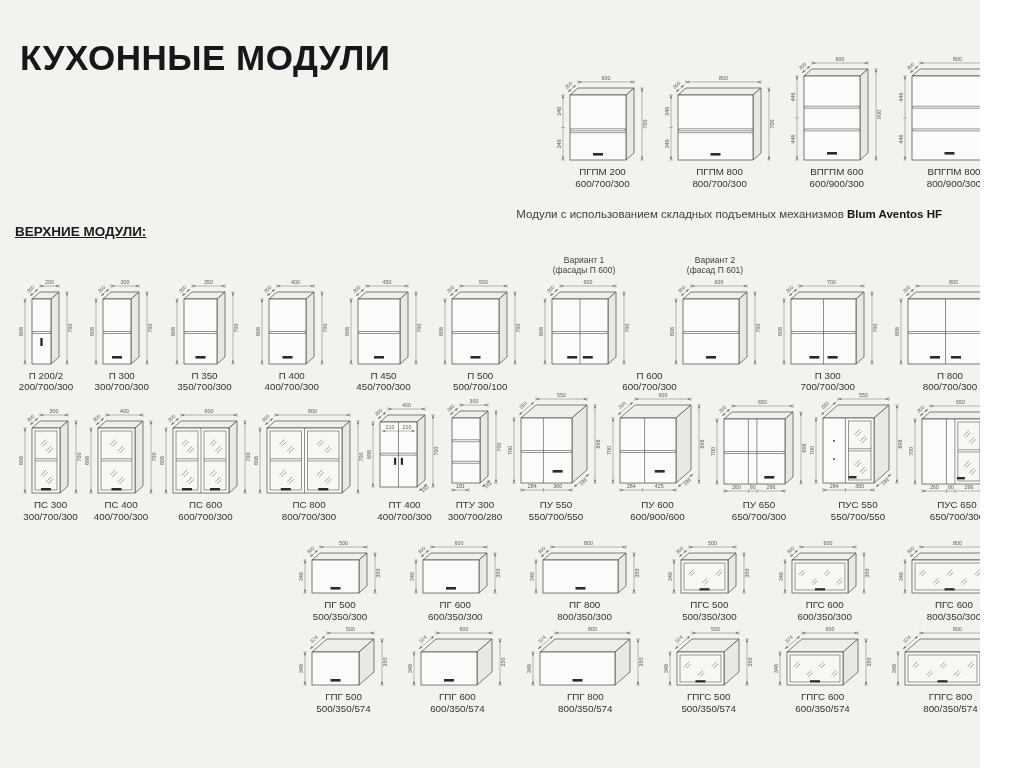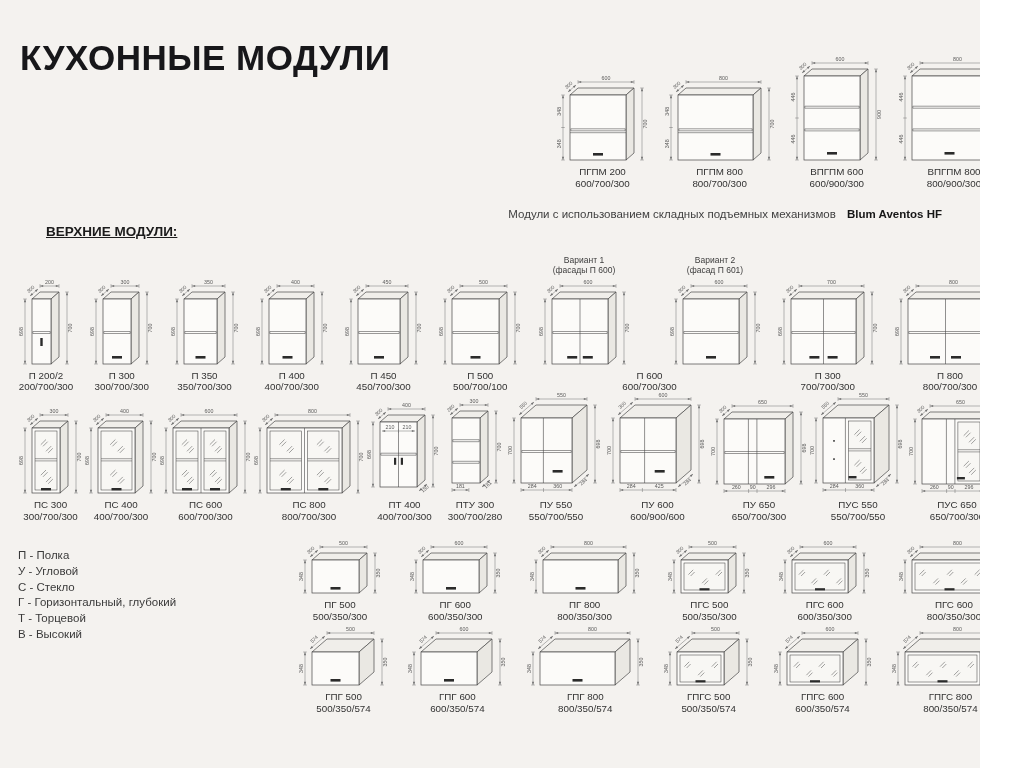--- a/index.html
+++ b/index.html
@@ -1,23 +1,23 @@
 <!DOCTYPE html>
 <html><head>
 <meta charset="utf-8">
 <style>
   html,body{margin:0;padding:0;}
   body{font-family:"Liberation Sans",sans-serif;}
   #page{position:relative;width:980px;height:768px;background:#f4f2ef;overflow:hidden;}
   #page-title{position:absolute;left:20px;top:38px;margin:0;font-size:35px;font-weight:800;
     letter-spacing:.5px;color:#17171a;white-space:nowrap;}
   #section-title{position:absolute;left:15px;top:224px;font-size:13.5px;font-weight:700;
-    text-decoration:underline;color:#1b1b1b;white-space:nowrap;margin-left:31px;}
+    text-decoration:underline;color:#1b1b1b;white-space:nowrap;}
   #note{position:absolute;top:208px;right:38px;font-size:11.5px;color:#3f3f3f;white-space:nowrap;}
-  #note b{color:#161616;margin-left:8px;}
+  #note b{color:#161616;}
   #legend{position:absolute;left:18px;top:548px;font-size:11.5px;line-height:15.8px;color:#3a3a3a;}
   .mod-row{position:absolute;display:flex;justify-content:space-between;align-items:flex-end;}
   #lift-row{left:556px;top:56px;width:454px;}
   #row1{left:18px;top:256px;width:988px;}
   #row2{left:18px;top:392px;width:988px;}
   #row3{left:298px;top:540px;width:712px;}
   #row4{left:298px;top:626px;width:712px;}
   .mod{display:flex;flex-direction:column;align-items:center;}
   .mod-label{text-align:center;font-size:9.8px;line-height:11.5px;color:#323232;margin-top:3px;
     white-space:nowrap;min-height:23px;}
@@ -1172,28 +1172,20 @@
           <text x="61.0" y="90.3" font-size="5.3" fill="#5b5b5b" text-anchor="middle">296</text>
           <line x1="75.0" y1="90.0" x2="75.0" y2="94.0" stroke="#707070" stroke-width="0.5"></line>
         </svg>
         <div class="mod-label">
           <div>ПУС 650</div>
           <div>650/700/300</div>
         </div>
       </div>
     </div>
 
-  <div id="legend">
-    <div>П - Полка</div>
-    <div>У - Угловой</div>
-    <div>С - Стекло</div>
-    <div>Г - Горизонтальный, глубокий</div>
-    <div>Т - Торцевой</div>
-    <div>В - Высокий</div>
-  </div>
 
   <div id="row3" class="mod-row">
       <div class="mod">
         <svg width="84" height="56" viewBox="0 0 84 56">
           <polygon points="14.0,20.0 22.0,13.0 69.0,13.0 61.0,20.0" fill="#f0eeea" stroke="#474747" stroke-width="0.7"></polygon>
           <polygon points="61.0,20.0 69.0,13.0 69.0,46.0 61.0,53.0" fill="#eae8e3" stroke="#474747" stroke-width="0.7"></polygon>
           <rect x="14.0" y="20.0" width="47.0" height="33.0" fill="#fcfbf9" stroke="#474747" stroke-width="0.7"></rect>
           <rect x="32.5" y="47.0" width="10.0" height="2.6" fill="#2b2b2b"></rect>
           <line x1="22.0" y1="7.0" x2="69.0" y2="7.0" stroke="#707070" stroke-width="0.5"></line>
           <line x1="22.0" y1="5.2" x2="22.0" y2="8.8" stroke="#707070" stroke-width="0.5"></line>

